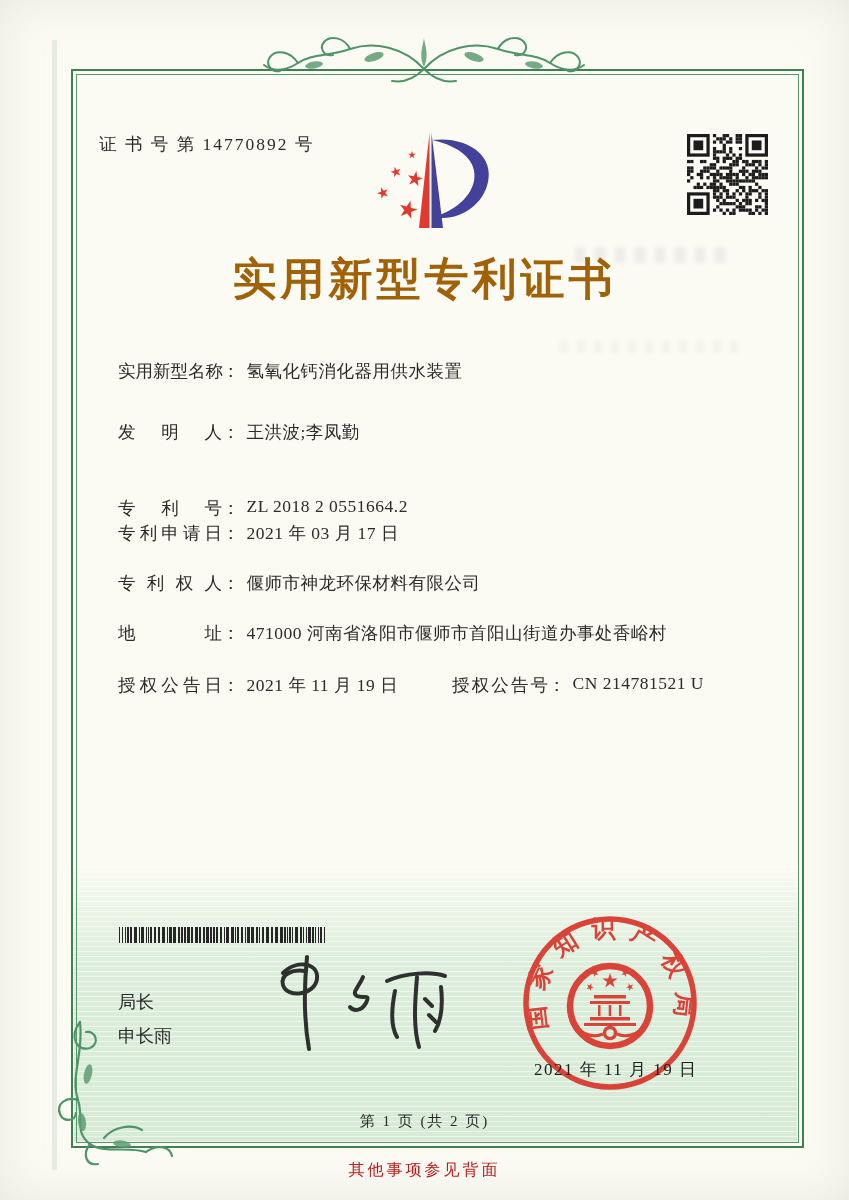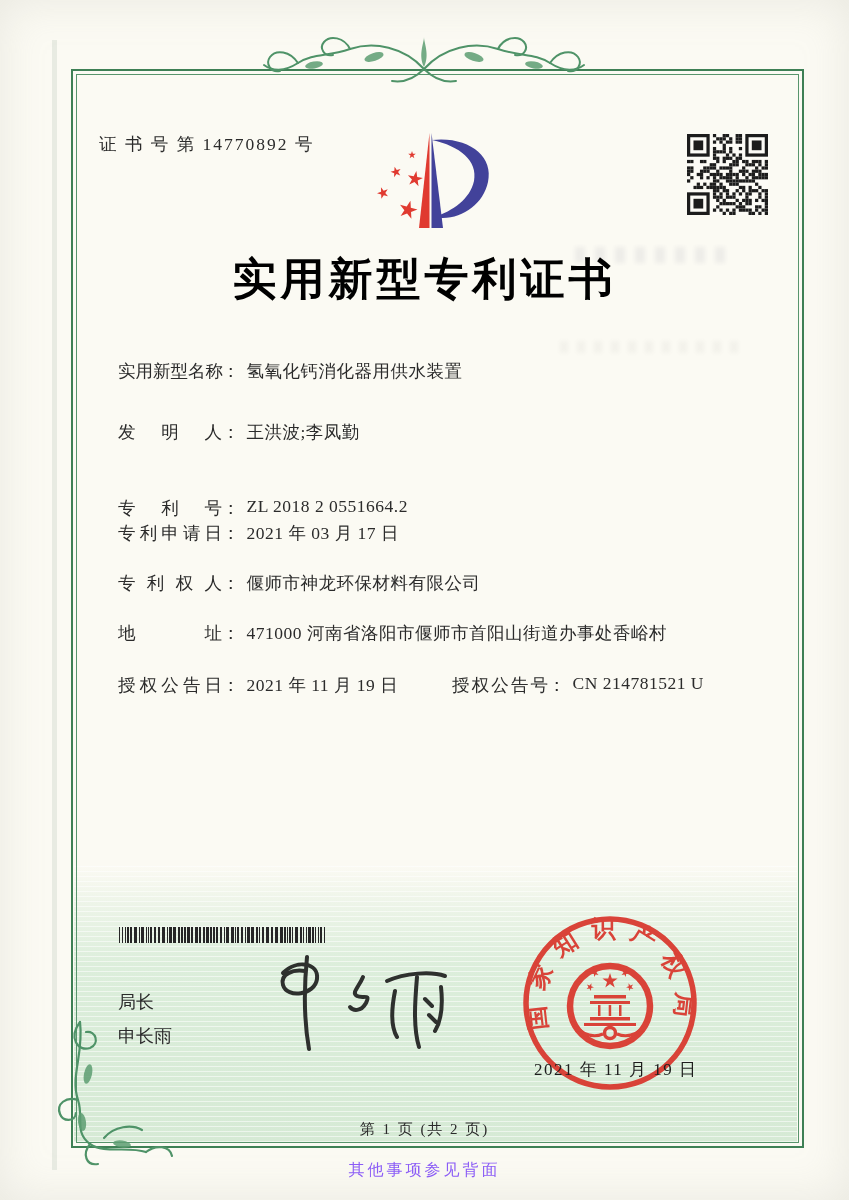--- a/index.html
+++ b/index.html
@@ -12,36 +12,36 @@
   .frame-inner{position:absolute;inset:3px;border:1px solid #58956c;}
   
   .green-zone{position:absolute;left:74px;top:866px;width:723px;height:276px;z-index:1;
      background:
        repeating-linear-gradient(180deg, rgba(255,255,255,.55) 0 1px, rgba(255,255,255,0) 1px 5px),
        linear-gradient(180deg, rgba(219,237,218,0) 0%, rgba(219,237,218,.5) 16%, #dceedb 36%, #d6ead5 100%);}
   .cert-no{position:absolute;left:99px;top:132px;font-size:17.5px;letter-spacing:2px;z-index:3;}
   .logo{position:absolute;left:352px;top:128px;width:160px;height:112px;z-index:3;}
   .qr{position:absolute;left:687px;top:134px;width:81px;height:81px;z-index:3;background:#fcfbf6;}
   .title{position:absolute;left:0;top:258px;width:100%;text-align:center;font-size:44px;font-weight:700;
-         letter-spacing:4px;color:#000000;line-height:1;z-index:3;}
+         letter-spacing:4px;color:#a16207;line-height:1;z-index:3;}
   .frow{position:absolute;display:flex;font-size:17.5px;z-index:3;white-space:nowrap;}
   .flabel{display:inline-block;width:104px;text-align:justify;text-align-last:justify;}
   .fcolon{margin-right:7px;}
   .fvalue{letter-spacing:.5px;}
   .paras{position:absolute;left:100px;top:712px;width:652px;font-size:17.5px;line-height:25px;
          text-align:justify;z-index:3;}
   .paras p{margin:0;text-indent:2em;}
   .barcode{position:absolute;left:119px;top:927px;width:212px;height:16px;z-index:3;}
   .bureau-title{position:absolute;left:118px;top:990px;font-size:18px;z-index:3;}
   .bureau-name{position:absolute;left:118px;top:1024px;font-size:18px;z-index:3;}
   .signature{position:absolute;left:245px;top:943px;z-index:3;}
   .seal{position:absolute;left:520px;top:913px;width:180px;height:180px;z-index:3;opacity:.95;}
   .seal-date{position:absolute;left:534px;top:1058px;font-size:17px;letter-spacing:1.5px;z-index:4;color:#1d1d1d;}
-  .page-note{position:absolute;left:0;top:1112px;width:100%;text-align:center;font-size:15px;letter-spacing:2px;z-index:3;margin-top:8px;}
-  .back-note{position:absolute;left:0;top:1160px;width:100%;text-align:center;font-size:16px;letter-spacing:3px;z-index:3;color:#8b5cf6;}
+  .page-note{position:absolute;left:0;top:1112px;width:100%;text-align:center;font-size:15px;letter-spacing:2px;z-index:3;}
+  .back-note{position:absolute;left:0;top:1160px;width:100%;text-align:center;font-size:16px;letter-spacing:3px;z-index:3;color:#b91c1c;}
   .deco-top{position:absolute;left:254px;top:27px;z-index:3;}
   .deco-corner{position:absolute;left:44px;top:1018px;z-index:3;}
   .ghost{position:absolute;filter:blur(2px);z-index:1;}
   .ghost.g1{left:575px;top:247px;width:150px;height:16px;opacity:.45;
      background:repeating-linear-gradient(90deg,rgba(90,90,115,.18) 0 10px,transparent 10px 20px);}
   .ghost.g2{left:560px;top:341px;width:180px;height:12px;opacity:.35;
      background:repeating-linear-gradient(90deg,rgba(100,95,90,.16) 0 8px,transparent 8px 17px);}
   .hidden-defs{position:absolute;width:0;height:0;}
 </style>
 </head>

